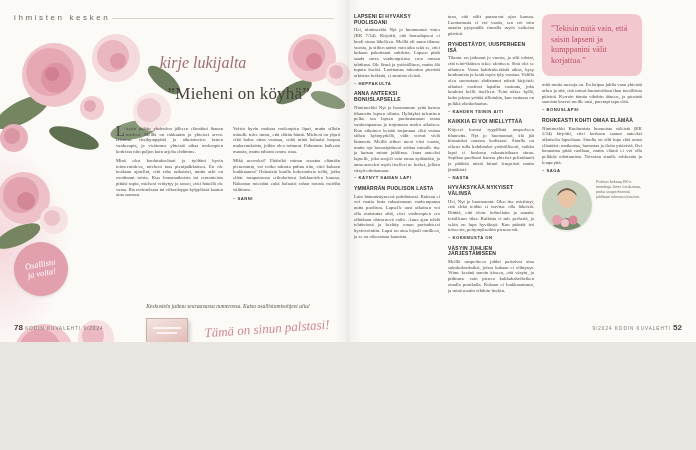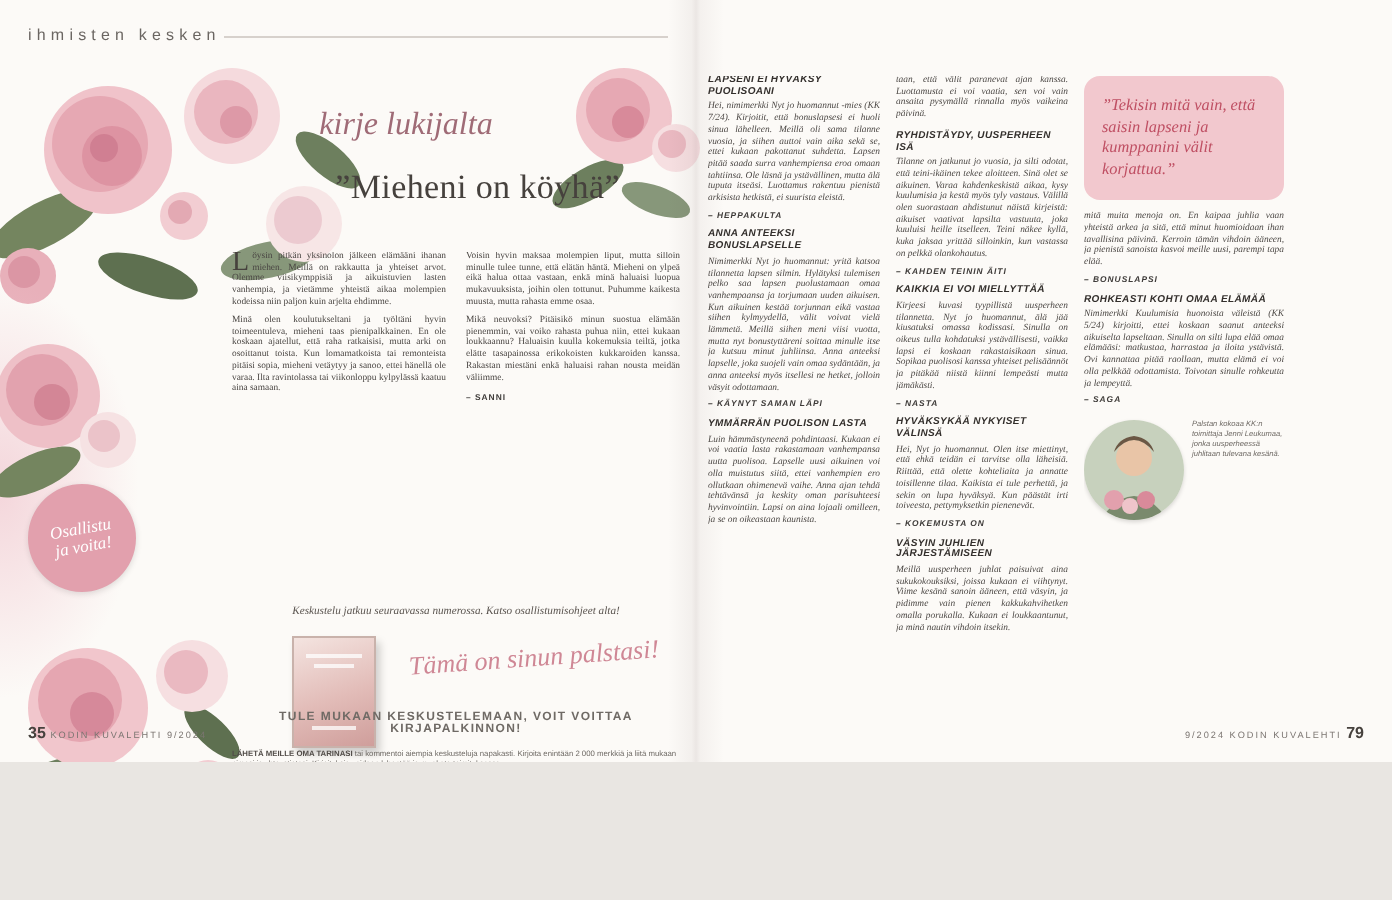--- a/index.html
+++ b/index.html
@@ -1,16 +1,16 @@
 <!DOCTYPE html>
 <html><head>
 <meta charset="utf-8">
 <style>
   html,body{margin:0;padding:0;background:#e9e6e2;}
-  .spread{position:relative;width:696px;height:381px;background:#fcfaf7;overflow:hidden;
+  .spread{position:relative;width:696px;height:342px;background:#fcfaf7;overflow:hidden;
           font-family:"Liberation Serif",serif;color:#3c3a38;}
   .fold{position:absolute;left:334px;top:0;width:28px;height:100%;pointer-events:none;
         background:linear-gradient(to right,rgba(0,0,0,0) 0%,rgba(96,72,72,.06) 42%,rgba(96,72,72,.11) 50%,rgba(96,72,72,.05) 58%,rgba(0,0,0,0) 100%);}
   
   .section-head{position:absolute;left:14px;top:13px;font-family:"Liberation Sans",sans-serif;
         font-size:8px;letter-spacing:2.6px;color:#6b6662;}
   .head-rule{position:absolute;left:112px;top:18px;width:222px;height:1px;background:#d7d1cc;}
   
   .kicker{position:absolute;left:118px;top:54px;width:170px;text-align:center;font-style:italic;
         font-size:16px;color:#9f6b76;}
@@ -39,22 +39,22 @@
   .footer{position:absolute;left:116px;top:374px;width:224px;font-family:"Liberation Sans",sans-serif;
         font-size:3.9px;line-height:5.1px;color:#6f6a65;}
   .footer p{margin:0 0 2px;}
   .footer b{color:#514c48;}
   .pf{position:absolute;bottom:10px;font-family:"Liberation Sans",sans-serif;font-size:4.6px;
         letter-spacing:1px;color:#7b7571;}
   .pf .num{font-size:8px;font-weight:bold;color:#46413d;letter-spacing:0;}
   .pf-left{left:14px;}
   .pf-right{right:14px;text-align:right;}
   
-  .rcol{position:absolute;top:38px;height:400px;overflow:hidden;font-size:4.7px;line-height:5.7px;
-        text-align:justify;color:#4a4643;font-style:italic;}
+  .rcol{position:absolute;top:14px;height:400px;overflow:hidden;font-size:4.7px;line-height:5.7px;
+        text-align:justify;color:#4a4643;}
   .rcol p{margin:0 0 2px;}
   .shead{font-family:"Liberation Sans",sans-serif;font-weight:bold;font-size:5px;letter-spacing:.2px;
         color:#332f2c;margin:5px 0 2px;text-align:left;}
   .shead.first{margin-top:0;}
   .pullquote{background:#f2c8ce;border-radius:8px;padding:10px 9px;color:#bf4f63;font-size:8.2px;
         line-height:10.6px;margin-bottom:6px;text-align:left;}
   .photo-row{display:flex;gap:4px;margin-top:7px;align-items:flex-start;}
   .colphoto{flex:0 0 auto;width:50px;height:50px;border-radius:50%;overflow:hidden;box-shadow:0 1px 2px rgba(0,0,0,.15);}
   .photocap{font-family:"Liberation Sans",sans-serif;font-size:3.8px;line-height:4.9px;color:#6f6a65;text-align:left;}
   
@@ -152,21 +152,21 @@
   <div class="cta">TULE MUKAAN KESKUSTELEMAAN, VOIT VOITTAA KIRJAPALKINNON!</div>
 
   <div class="footer">
     <p><b>LÄHETÄ MEILLE OMA TARINASI</b><span> tai kommentoi aiempia keskusteluja napakasti. Kirjoita enintään 2 000 merkkiä ja liitä mukaan nimesi ja yhteystietosi. Kirjoituksia voidaan lyhentää ja muokata toimituksessa.</span></p>
     <p><b>POSTITSE:</b><span> Kodin Kuvalehti / Ihmisten kesken, PL 100, 00040 Sanoma. </span><b>NETISSÄ:</b><span> kodinkuvalehti.fi/ihmistenkesken</span></p>
     <p><b>NÄIN VOIT OSALLISTUA KESKUSTELUUN:</b><span> lähetä viestisi osoitteeseen kodinkuvalehti@sanoma.fi.</span></p>
     <p><b>FACEBOOKISSA:</b><span> facebook.com/kodinkuvalehti</span></p>
   </div>
 
   <div class="pf pf-left">
-    <span class="num">35</span>
+    <span class="num">78</span>
     <span>KODIN KUVALEHTI 9/2024</span>
   </div>
 
   <div class="rcol" style="left:354px;width:86px;">
     <div class="shead first">LAPSENI EI HYVÄKSY PUOLISOANI</div>
     <p>Hei, nimimerkki Nyt jo huomannut -mies (KK 7/24). Kirjoitit, että bonuslapsesi ei huoli sinua lähelleen. Meillä oli sama tilanne vuosia, ja siihen auttoi vain aika sekä se, ettei kukaan pakottanut suhdetta. Lapsen pitää saada surra vanhempiensa eroa omaan tahtiinsa. Ole läsnä ja ystävällinen, mutta älä tuputa itseäsi. Luottamus rakentuu pienistä arkisista hetkistä, ei suurista eleistä.</p>
     <div class="sig">– HEPPAKULTA</div>
     <div class="shead">ANNA ANTEEKSI BONUSLAPSELLE</div>
     <p>Nimimerkki Nyt jo huomannut: yritä katsoa tilannetta lapsen silmin. Hylätyksi tulemisen pelko saa lapsen puolustamaan omaa vanhempaansa ja torjumaan uuden aikuisen. Kun aikuinen kestää torjunnan eikä vastaa siihen kylmyydellä, välit voivat vielä lämmetä. Meillä siihen meni viisi vuotta, mutta nyt bonustyttäreni soittaa minulle itse ja kutsuu minut juhliinsa. Anna anteeksi lapselle, joka suojeli vain omaa sydäntään, ja anna anteeksi myös itsellesi ne hetket, jolloin väsyit odottamaan.</p>
     <div class="sig">– KÄYNYT SAMAN LÄPI</div>
@@ -207,17 +207,17 @@
             <circle cx="23" cy="43" r="4" fill="#efc4ca"></circle>
           <circle cx="31" cy="40" r="4.5" fill="#d98a9a"></circle>
         </svg>
       </div>
       <div class="photocap">Palstan kokoaa KK:n toimittaja Jenni Leukumaa, jonka uusperheessä juhlitaan tulevana kesänä.</div>
     </div>
   </div>
 
   <div class="pf pf-right">
     <span>9/2024 KODIN KUVALEHTI</span>
-    <span class="num">79</span>
+    <span class="num">52</span>
   </div>
 
   <div class="fold"></div>
 </div>
 
 </body></html>

